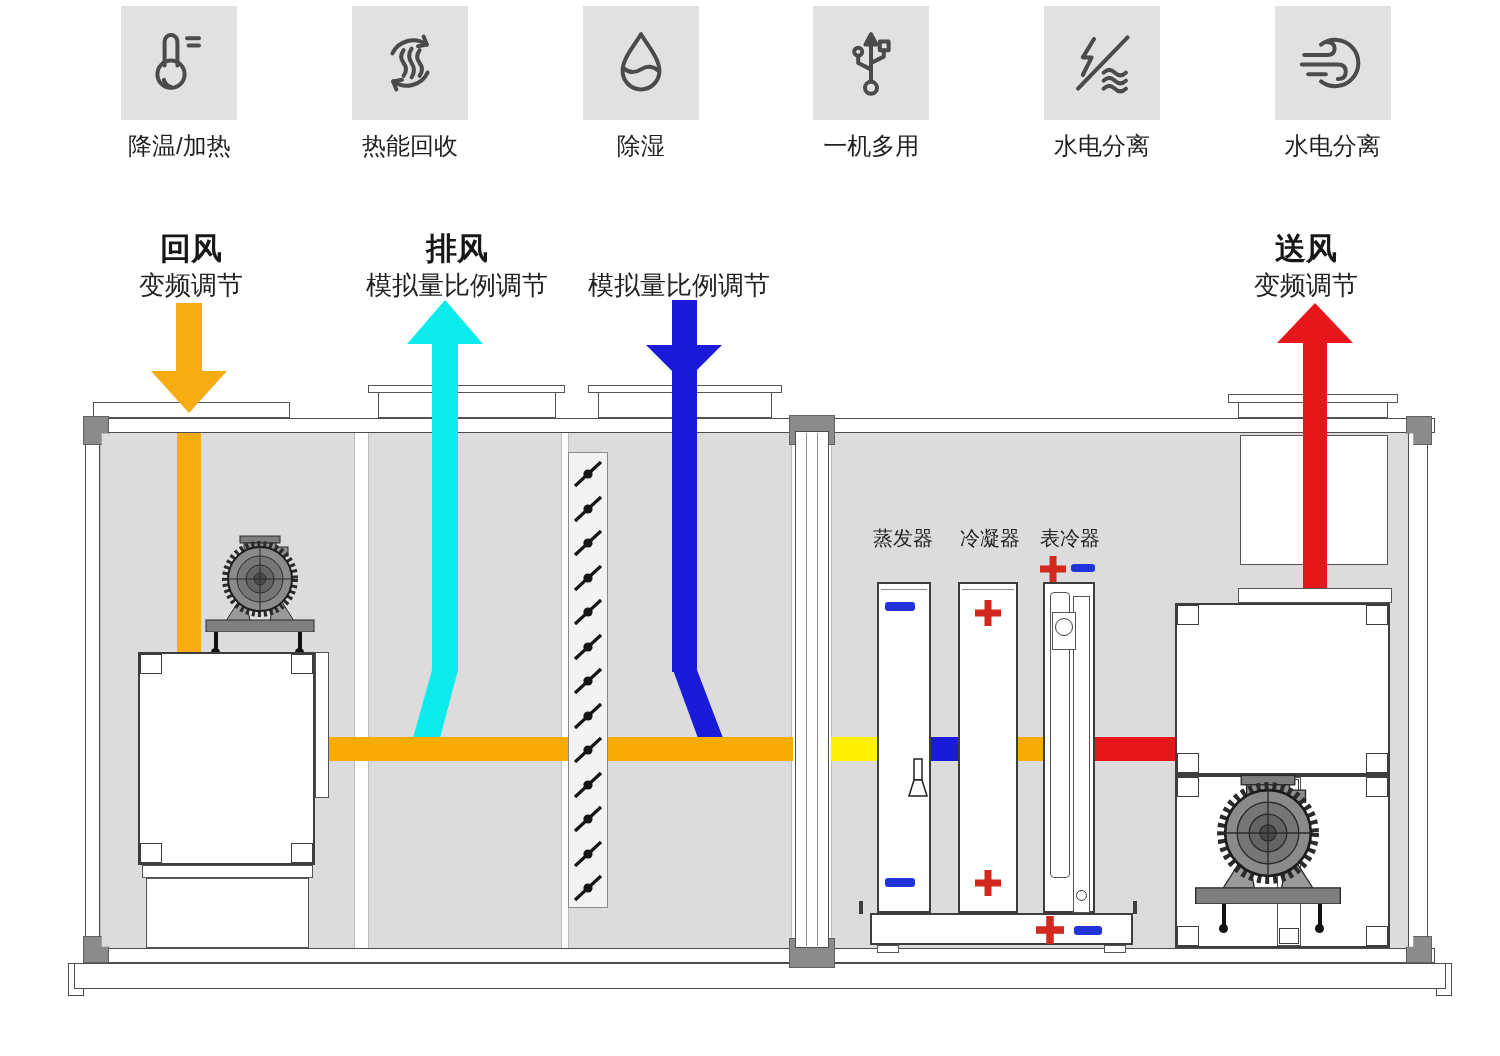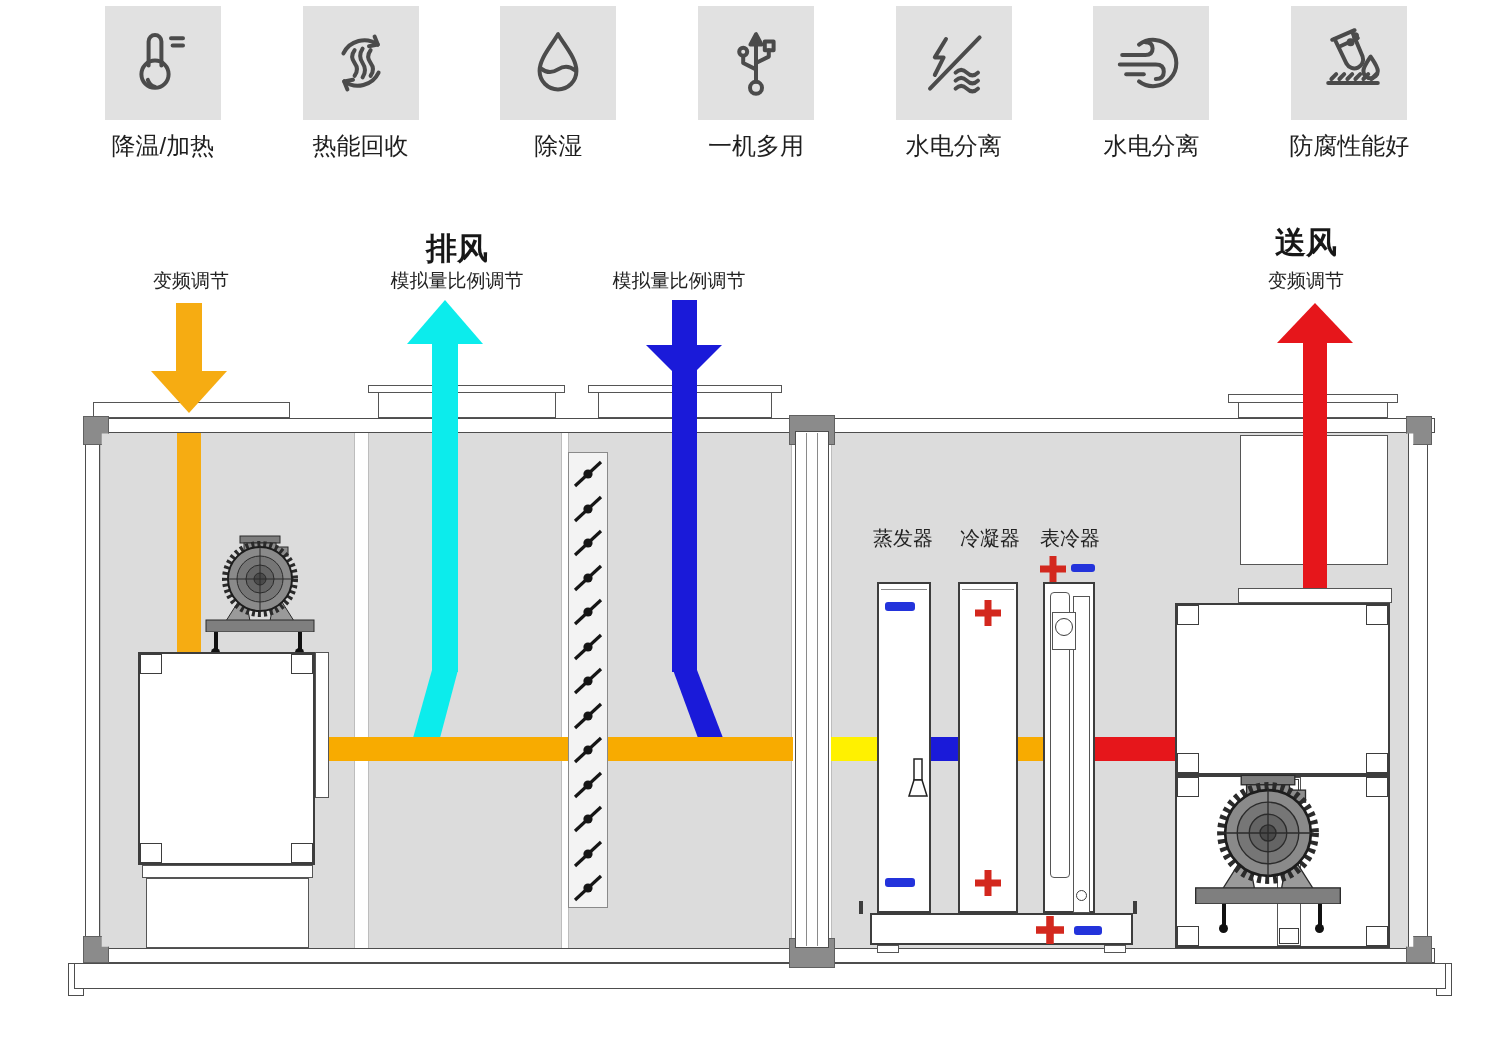--- a/index.html
+++ b/index.html
@@ -7,21 +7,21 @@
          font-family:"Liberation Sans","DejaVu Sans",sans-serif;color:#1c1c1c;}
   .abs{position:absolute;}
   
   .features{position:absolute;left:64px;top:6px;width:1384px;display:flex;}
   .feature{flex:1;display:flex;flex-direction:column;align-items:center;}
   .tile{width:116px;height:114px;background:#E1E1E1;display:flex;align-items:center;justify-content:center;}
   .flabel{margin-top:10px;font-size:24px;font-weight:500;color:#1f1f1f;white-space:nowrap;}
   .ic{stroke:#4B4B4B;stroke-width:5;fill:none;stroke-linecap:round;stroke-linejoin:round;}
   
   .flow-label{position:absolute;text-align:center;font-size:31px;font-weight:600;color:#171717;}
-  .flow-sub{position:absolute;text-align:center;font-size:19px;font-weight:500;color:#222;}
+  .flow-sub{position:absolute;text-align:center;font-size:26px;font-weight:500;color:#222;}
   
   .stripe{position:absolute;}
   .amber{background:#F6AC12;} .cyan{background:#0CECEC;} .blue{background:#1A1AD9;}
   .red{background:#E6161B;} .orange{background:#F8AB00;} .yellow{background:#FFF100;}
   .tri{position:absolute;width:0;height:0;}
   .tri-down-amber{border-left:38px solid transparent;border-right:38px solid transparent;border-top:42px solid #F6AC12;}
   .tri-up-cyan{border-left:38px solid transparent;border-right:38px solid transparent;border-bottom:44px solid #0CECEC;}
   .tri-down-blue{border-left:38px solid transparent;border-right:38px solid transparent;border-top:38px solid #1A1AD9;}
   .tri-up-red{border-left:38px solid transparent;border-right:38px solid transparent;border-bottom:40px solid #E6161B;}
   
@@ -113,42 +113,28 @@
       <div class="tile">
         <svg class="ic" width="80" height="80" viewBox="0 0 100 100">
           <path d="M35 27 A29 29 0 1 1 35 73"></path>
           <path d="M14 40 h29 q9 0 9 -8 t-9 -8"></path>
           <path d="M11 52 h45 q10 0 10 9 t-10 9"></path>
           <path d="M19 64 h22"></path>
         </svg>
       </div>
       <div class="flabel">水电分离</div>
     </div>
-    <div class="feature">
-      <div class="tile">
-        <svg class="ic" width="80" height="80" viewBox="0 0 100 100">
-          <path d="M29 21 L57 9"></path>
-          <path d="M32 20 L47 51 a11 11 0 0 0 20 -9 L54 11"></path>
-          <path d="M39 29 L61 19"></path>
-          <circle cx="52" cy="24" r="2.5"></circle>
-            <circle cx="58" cy="16" r="2"></circle>
-          <path d="M77 42 c-6 9 -9 13 -9 18 a9 9 0 0 0 18 0 c0 -5 -3 -9 -9 -18 Z"></path>
-          <path d="M24 75 H86"></path>
-          <path d="M28 70 l6 -6 M38 70 l6 -6 M48 70 l6 -6 M58 70 l6 -6 M68 70 l6 -6 M78 70 l6 -6"></path>
-        </svg>
-      </div>
-      <div class="flabel">防腐性能好</div>
-    </div>
   </div>
 
+  <div class="flow-label" style="left:91px;top:228px;width:200px;">回风</div>
   <div class="flow-sub" style="left:91px;top:268px;width:200px;">变频调节</div>
   <div class="flow-label" style="left:357px;top:228px;width:200px;">排风</div>
   <div class="flow-sub" style="left:337px;top:268px;width:240px;">模拟量比例调节</div>
   <div class="flow-sub" style="left:559px;top:268px;width:240px;">模拟量比例调节</div>
-  <div class="flow-label" style="left:1206px;top:222px;width:200px;">送风</div>
+  <div class="flow-label" style="left:1206px;top:228px;width:200px;">送风</div>
   <div class="flow-sub" style="left:1206px;top:268px;width:200px;">变频调节</div>
 
   <div class="panel" style="left:100px;top:431px;width:253px;height:517px;"></div>
   <div class="panel" style="left:368px;top:431px;width:192px;height:517px;"></div>
   <div class="panel" style="left:568px;top:431px;width:222px;height:517px;"></div>
   <div class="panel" style="left:831px;top:431px;width:577px;height:517px;"></div>
 
   <div class="band" style="left:85px;top:418px;width:1350px;height:15px;"></div>
   <div class="band" style="left:85px;top:418px;width:15px;height:545px;"></div>
   <div class="band" style="left:1408px;top:418px;width:20px;height:545px;"></div>

